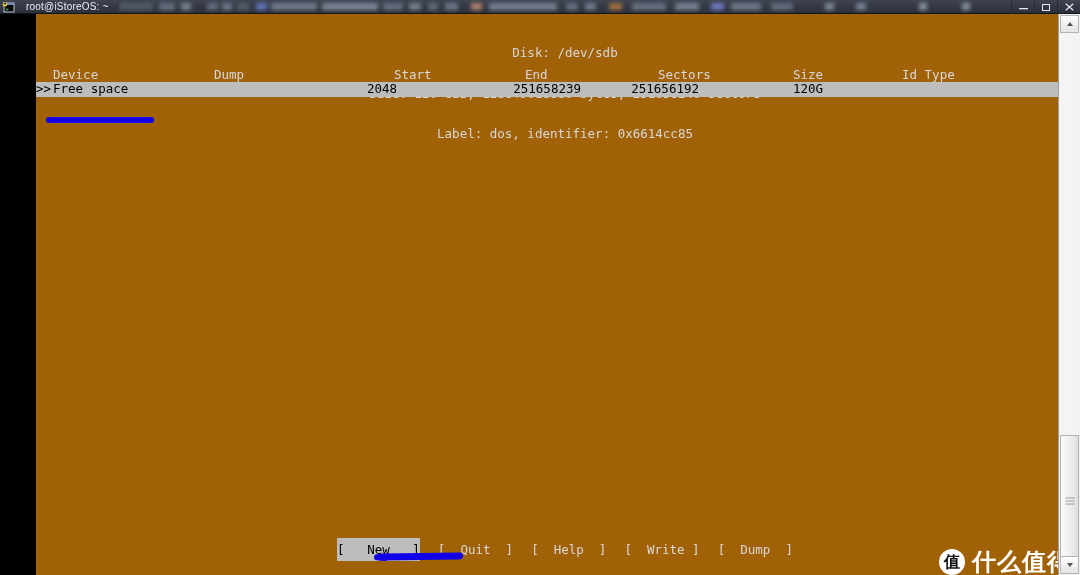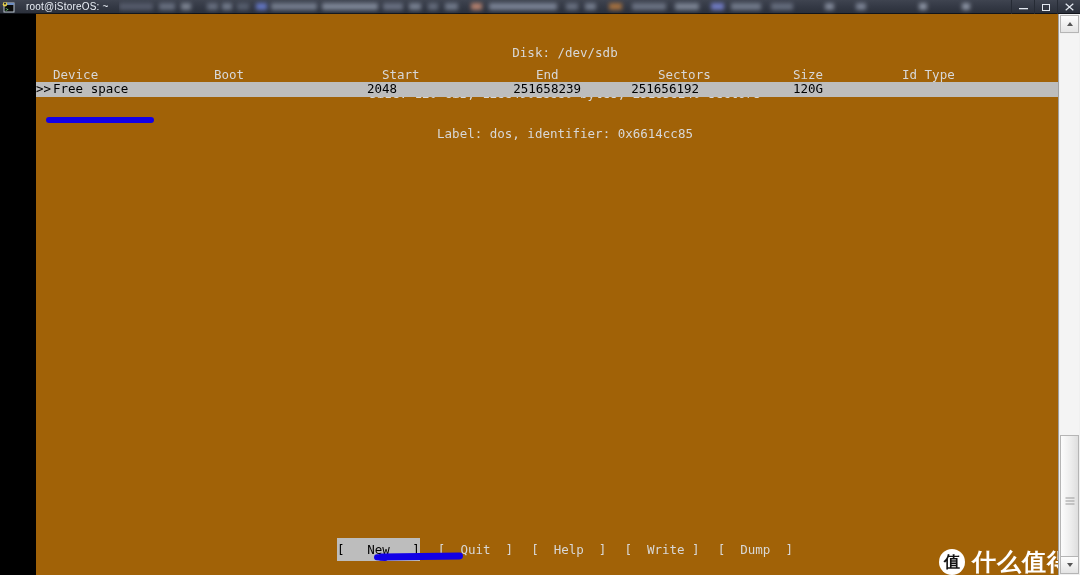--- a/index.html
+++ b/index.html
@@ -64,22 +64,22 @@
   .row{position:relative;height:14px;width:1058px;}
   .row .cell{position:absolute;top:0;line-height:14px;}
   .hdr .cell{color:#d8d8d8;}
   .selrow{background:#bdbdbd;height:15px;}
   .selrow .cell{color:#000;}
   .marker{position:absolute;left:0;top:0;line-height:14px;color:#000;}
 
   
   .c-dev{left:17px;}
   .c-boot{left:178px;}
-  .c-start-h{left:346px;}
-  .c-end-h{left:500px;}
+  .c-start-h{left:358px;}
+  .c-end-h{left:489px;}
   .c-sect-h{left:622px;}
   .c-size-h{left:757px;}
   .c-id-h{left:866px;}
 
   .r-start{left:296px;width:100px;text-align:center;}
   .r-end{left:420px;width:125px;text-align:right;}
   .r-sect{left:532px;width:131px;text-align:right;}
   .r-size{left:757px;}
 
   
@@ -218,21 +218,21 @@
     <div class="disk-head mono">
       <div>Disk: /dev/sdb</div>
       <div>Size: 120 GiB, 128849018880 bytes, 251658240 sectors</div>
       <div>Label: dos, identifier: 0x6614cc85</div>
     </div>
 
     <div class="tbl">
 
       <div class="row hdr mono">
         <span class="cell c-dev">Device</span>
-        <span class="cell c-boot">Boot</span>
+        <span class="cell c-boot">Dump</span>
         <span class="cell c-start-h">Start</span>
         <span class="cell c-end-h">End</span>
         <span class="cell c-sect-h">Sectors</span>
         <span class="cell c-size-h">Size</span>
         <span class="cell c-id-h">Id Type</span>
       </div>
 
       <div class="row selrow mono">
         <span class="marker">&gt;&gt;</span>
         <span class="cell c-dev">Free space</span>

